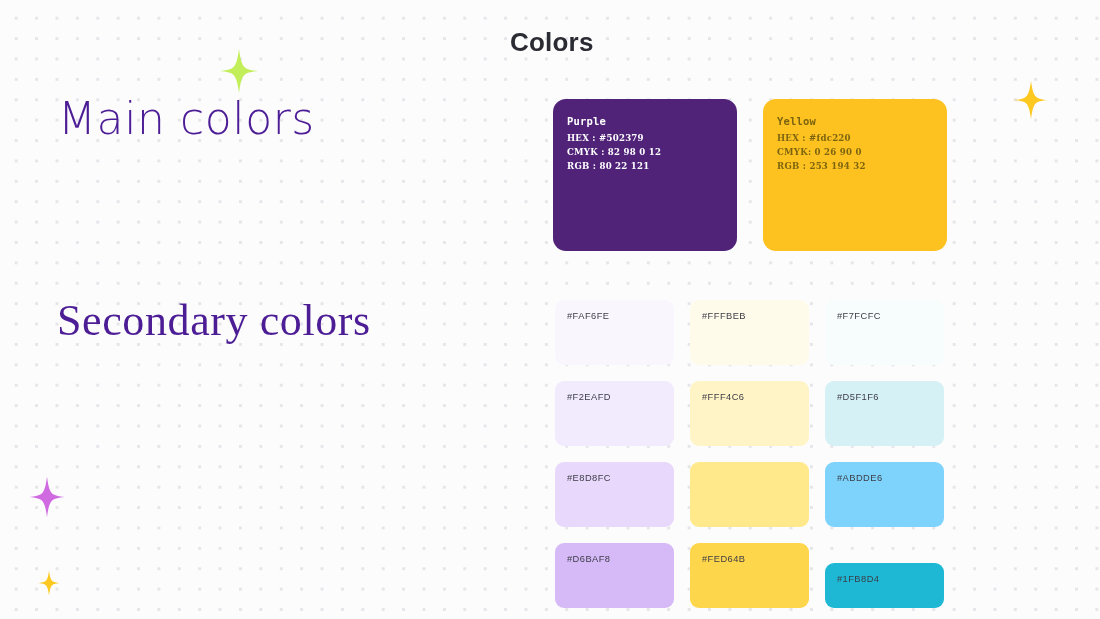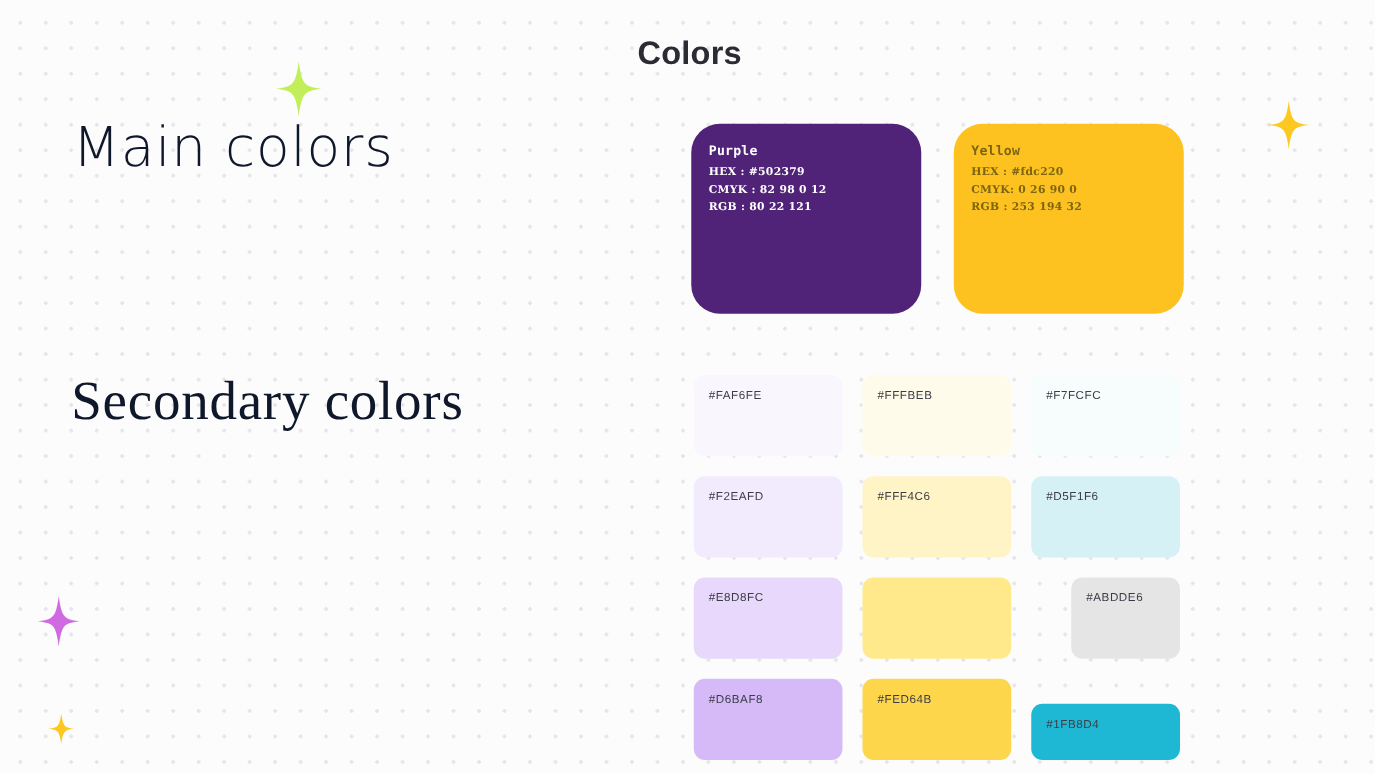--- a/index.html
+++ b/index.html
@@ -31,35 +31,35 @@
     font-weight: 600;
     letter-spacing: 0.2px;
     color: #2b2b33;
   }
 
   
   .section-heading {
     position: absolute;
     font-family: "DejaVu Sans", sans-serif;
     font-weight: 300;
-    color: #0f172a;
+    color: #4c1d95;
     letter-spacing: 0.6px;
     white-space: nowrap;
   }
   .heading-main      { left: 58px; top: 93px;  font-size: 44px; }
   .heading-secondary { left: 57px; top: 295px; font-size: 44px; font-family: Liberation Serif, serif; }
 
   
   .main-cards { position: absolute; left: 553px; top: 99px; }
 
   .main-card {
     position: absolute;
     width: 184px;
     height: 152px;
-    border-radius: 23px;
+    border-radius: 13px;
     padding: 16px 0 0 14px;
   }
   .main-card.purple { left: 0px;   background: #502379; }
   .main-card.yellow { left: 210px; background: #fdc220; }
 
   .main-card .swatch-name {
     font-family: "DejaVu Sans Mono", monospace;
     font-size: 10.5px;
     font-weight: 700;
     letter-spacing: 0.2px;
@@ -152,21 +152,21 @@
     </div>
     <div class="swatch" style="background: rgb(213, 241, 246);">
       <div class="swatch-label">#D5F1F6</div>
     </div>
     <div class="swatch" style="background: rgb(232, 216, 252);">
       <div class="swatch-label">#E8D8FC</div>
     </div>
     <div class="swatch" style="background: rgb(255, 233, 138);">
       <div class="swatch-label"></div>
     </div>
-    <div class="swatch" style="background: #e5e5e5; margin-left: 32px;">
+    <div class="swatch" style="background: #7dd3fc;">
       <div class="swatch-label">#ABDDE6</div>
     </div>
     <div class="swatch" style="background: rgb(214, 186, 248);">
       <div class="swatch-label">#D6BAF8</div>
     </div>
     <div class="swatch" style="background: rgb(254, 214, 75);">
       <div class="swatch-label">#FED64B</div>
     </div>
     <div class="swatch" style="background: rgb(31, 184, 212); margin-top: 20px;">
       <div class="swatch-label">#1FB8D4</div>

